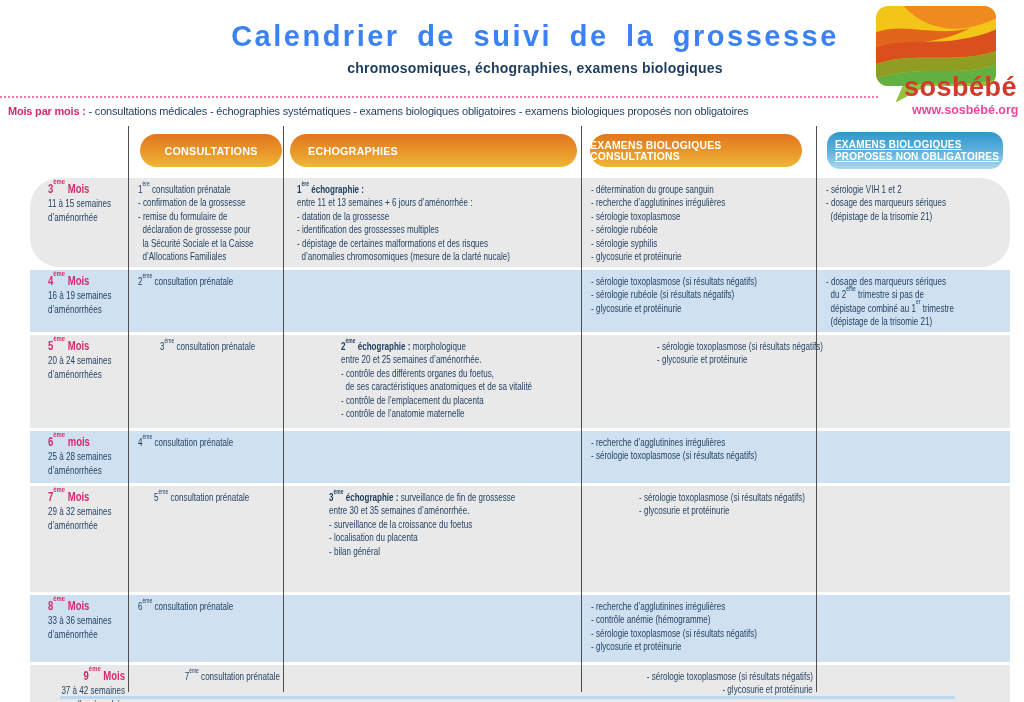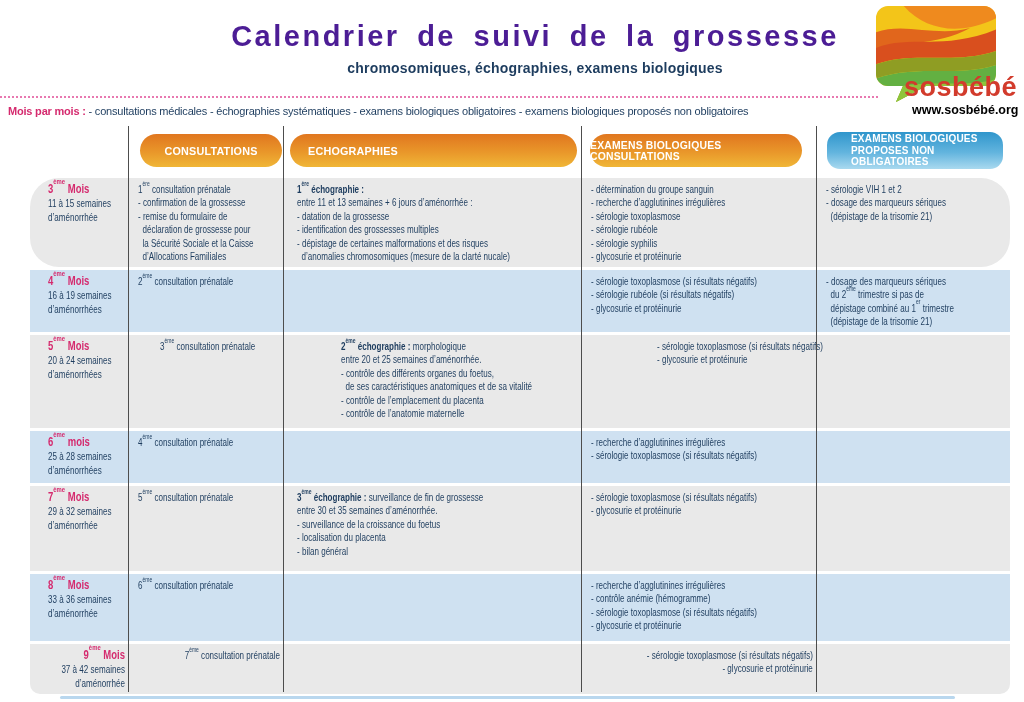--- a/index.html
+++ b/index.html
@@ -5,21 +5,21 @@
   * { margin:0; padding:0; box-sizing:border-box; }
   html,body { background:#ffffff; }
   .page {
     position:relative; width:1024px; height:702px; overflow:hidden;
     background:#ffffff; font-family:"Liberation Sans", sans-serif;
   }
 
   
   .header-block { position:absolute; top:20px; left:95px; width:880px; text-align:center; }
   .main-title {
-    color:#4c1d95; font-size:29px; font-weight:bold;
+    color:#3b82f6; font-size:29px; font-weight:bold;
     letter-spacing:2.5px; word-spacing:7px; white-space:nowrap;
   }
   .subtitle {
     margin-top:7px; color:#1d3c5e; font-size:14px; font-weight:bold; letter-spacing:0.2px;
   }
   .dotted-rule {
     position:absolute; top:96px; left:0; width:878px; height:0;
     border-top:2px dotted #e878b0;
   }
   .legend { position:absolute; top:105px; left:8px; font-size:11px; letter-spacing:-0.2px; white-space:nowrap; }
@@ -27,21 +27,21 @@
   .legend-text { color:#1d3c5e; }
 
   
   .logo { position:absolute; left:872px; top:4px; width:150px; height:118px; }
   .logo svg { position:absolute; left:0; top:0; }
   .logo-name {
     position:absolute; left:32px; top:68px; color:#d23b2c;
     font-size:27px; font-weight:bold; letter-spacing:0.5px; z-index:2;
   }
   .logo-url {
-    position:absolute; left:40px; top:99px; color:#000000;
+    position:absolute; left:40px; top:99px; color:#ec4899;
     font-size:12.5px; font-weight:bold; z-index:2;
   }
 
   
   .cal-table { position:absolute; left:30px; top:126px; width:980px; height:566px; }
 
   .vline { position:absolute; top:0; width:1px; height:566px; background:#4d4d4d; z-index:5; }
   .vline.v1 { left:98px; } .vline.v2 { left:253px; }
   .vline.v3 { left:551px; } .vline.v4 { left:786px; }
 
@@ -49,21 +49,21 @@
     position:absolute; top:8px; height:33px; border-radius:17px;
     color:#ffffff; font-weight:bold; font-size:10.8px; letter-spacing:0.2px;
     display:flex; align-items:center; z-index:3; white-space:pre-wrap;
   }
   .pill.orange { background:linear-gradient(180deg,#e0761f 0%,#e9972a 55%,#f0b637 100%); }
   .pill.blue   { background:linear-gradient(180deg,#2f96cc 0%,#62b4de 55%,#a9d9ef 100%); }
   .pill-consultations { left:110px; width:142px; justify-content:center; }
   .pill-echographies  { left:260px; width:287px; padding-left:18px; }
   .pill-obligatoires  { left:560px; width:212px; justify-content:center; font-size:10.4px; }
   .pill-proposes      { left:797px; width:176px; top:6px; height:37px; border-radius:13px;
-                        padding-left:24px; font-size:10px; line-height:11.5px; }
+                        padding-left:8px; font-size:10px; line-height:11.5px;text-decoration:underline; }
 
   .tbody { position:absolute; left:0; top:52px; width:980px; }
   .row {
     display:grid; grid-template-columns:98px 155px 298px 235px 194px;
     margin-bottom:3px; overflow:hidden;
   }
   .row.gray { background:#e9e9e9; }
   .row.blue { background:#cfe1f1; }
   .row:first-child { border-top-left-radius:7px; border-top-right-radius:7px; }
   .row:last-child  { border-bottom-left-radius:10px; border-bottom-right-radius:10px;text-align:right; }
@@ -235,21 +235,21 @@
           </div>
     <div class="cell">
             <div class="cell-text">- recherche d’agglutinines irrégulières
 - sérologie toxoplasmose (si résultats négatifs)</div>
           </div>
     <div class="cell">
             <div class="cell-text"></div>
           </div>
   </div>
 
-  <div class="row gray" style="height: 85px;">
+  <div class="row gray" style="height: 106px; gap: 16px;">
     <div class="cell month-cell">
       <div class="cell-text"><div class="month-title">7<sup>ème</sup> Mois</div><div class="month-weeks">29 à 32 semaines
 d’aménorrhée</div></div>
     </div>
     <div class="cell">
             <div class="cell-text">5<sup>ème</sup> consultation prénatale</div>
           </div>
     <div class="cell echo-cell">
             <div class="cell-text"><b>3<sup>ème</sup> échographie :</b> surveillance de fin de grossesse
 entre 30 et 35 semaines d’aménorrhée.

